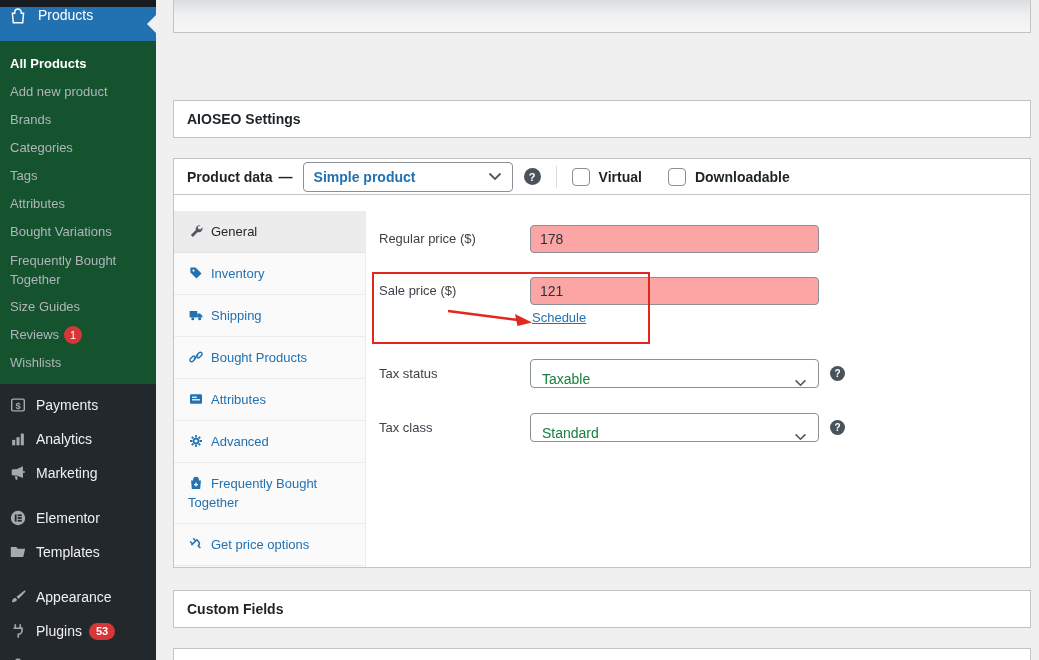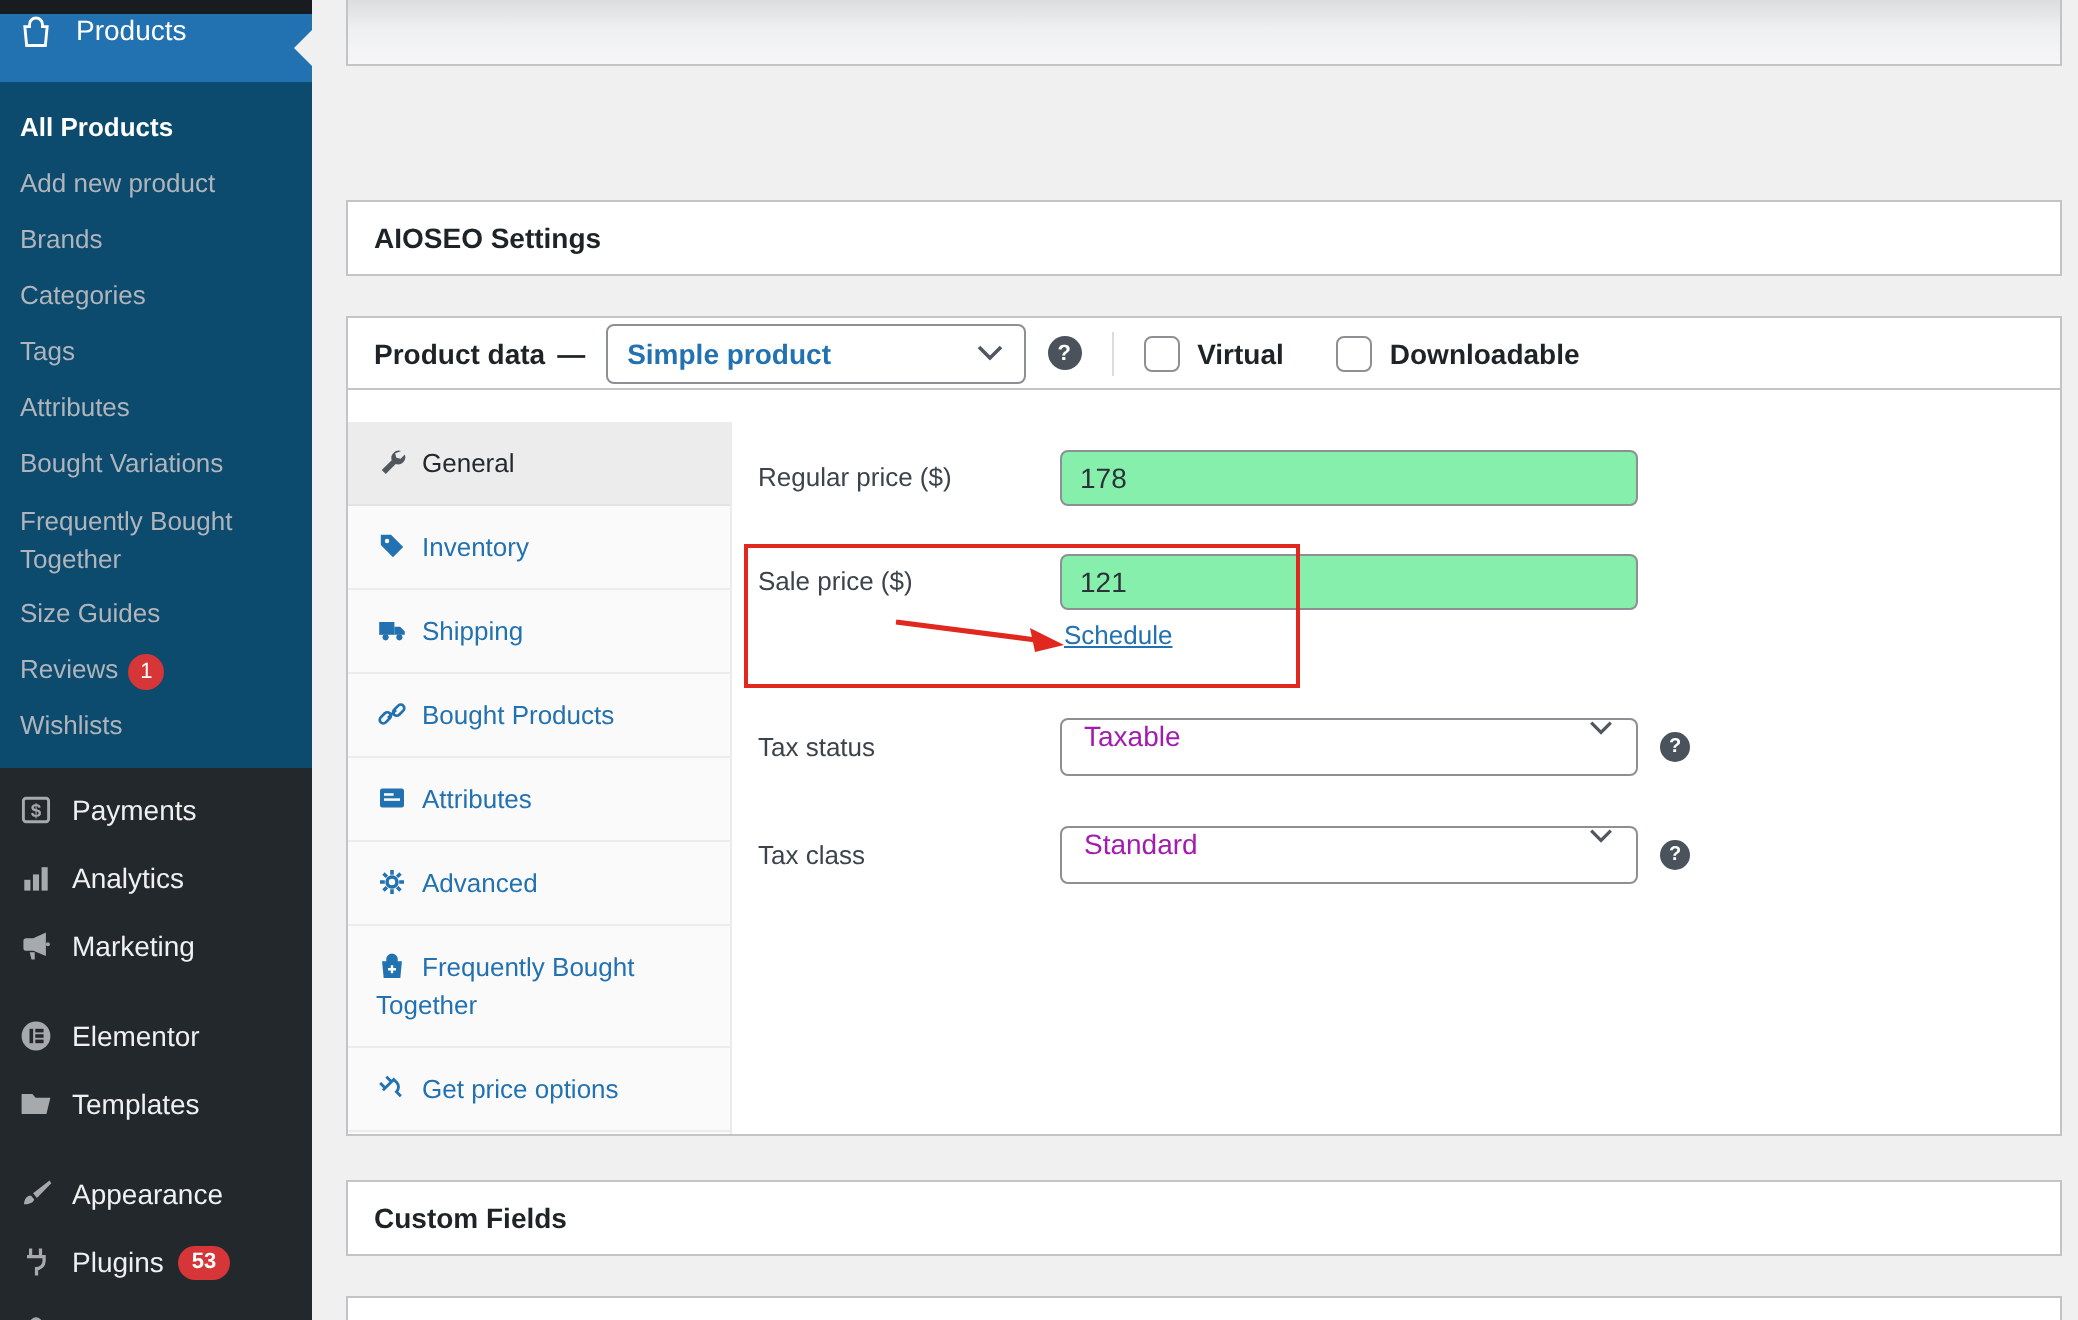--- a/index.html
+++ b/index.html
@@ -11,21 +11,21 @@
   ul{margin:0;padding:0;list-style:none}
 
   
   #sidebar{position:absolute;left:0;top:0;width:156px;height:660px;background:#23282d;z-index:5}
   .adminbar{height:7px;background:#181c21}
   .products-item{position:relative;height:34px;background:#2271b1;color:#fff;
     display:flex;align-items:flex-start;font-size:14px;cursor:pointer}
   .products-item .icn{margin:0 11px 0 9px;display:flex}
   .notch{position:absolute;right:0;top:50%;margin-top:-9px;width:0;height:0;
     border-top:9px solid transparent;border-bottom:9px solid transparent;border-right:9px solid #f0f0f1}
-  .submenu{background:#0c4a6e;padding:9px 0 7px}
+  .submenu{background:#14532d;padding:9px 0 7px}
   .submenu li{padding:0 26px 0 10px;line-height:28px;color:#b0b5bb;cursor:pointer}
   .submenu li.current{color:#fff;font-weight:700}
   .submenu li.wrap{line-height:19px;padding-top:5px;padding-bottom:4px}
   .badge-circle{display:inline-block;background:#d63638;color:#fff;border-radius:50%;
     width:18px;height:18px;line-height:18px;text-align:center;font-size:11px;margin-left:5px;font-weight:400}
   .mmenu{padding-top:4px}
   .menu-item{height:34px;display:flex;align-items:center;color:#f0f0f1;font-size:14px;cursor:pointer}
   .menu-item .icn{width:20px;margin:0 8px;display:flex;justify-content:center;color:#a7aaad}
   .menu-gap{height:11px}
   .badge-pill{background:#d63638;color:#fff;border-radius:9px;padding:1px 7px;font-size:11px;
@@ -62,24 +62,24 @@
     border-right:1px solid #ebebeb;box-sizing:border-box}
   .pd-tabs li{padding:11px 6px 11px 14px;border-bottom:1px solid #ececec;color:#2271b1;
     line-height:19px;cursor:pointer;font-size:13px}
   .pd-tabs li.active{background:#ececec;color:#23282d;border-bottom-color:#e3e3e3}
   .ticon{display:inline-block;width:16px;height:16px;vertical-align:-3px;margin-right:7px;color:#2271b1}
   .pd-tabs li.active .ticon{color:#50575e}
 
   .pd-fields{position:absolute;left:193px;top:0;right:0;bottom:0}
   .f-label{position:absolute;left:12px;color:#3c434a;line-height:16px}
   .price-input{position:absolute;left:163px;width:289px;height:28px;border:1px solid #8c8f94;
-    border-radius:4px;box-sizing:border-box;padding:0 9px;font:14px "Liberation Sans",sans-serif;color:#2c3338;background:#86efac}
+    border-radius:4px;box-sizing:border-box;padding:0 9px;font:14px "Liberation Sans",sans-serif;color:#2c3338;background:#fca5a5}
   .sel{position:absolute;left:163px;width:289px;height:29px;border:1px solid #8c8f94;border-radius:4px;
-    background:#fff;display:flex;align-items:flex-start;justify-content:space-between;padding:0 11px;
-    box-sizing:border-box;font-size:14px;color:#a21caf;cursor:pointer}
+    background:#fff;display:flex;align-items:flex-end;justify-content:space-between;padding:0 11px;
+    box-sizing:border-box;font-size:14px;color:#15803d;cursor:pointer}
   .sel-help{position:absolute;left:463px;width:15px;height:15px;border-radius:50%;background:#4a535b;
     color:#fff;font-size:10px;font-weight:700;display:flex;align-items:center;justify-content:center;cursor:pointer}
   #schedule-link{position:absolute;left:165px;top:99px;color:#2271b1;text-decoration:underline;cursor:pointer}
 
   
   #annot-box{position:absolute;left:372px;top:272px;width:274px;height:68px;
     border:2px solid #e0281e;z-index:20;pointer-events:none}
   #annot-arrow{position:absolute;left:442px;top:301px;z-index:21;pointer-events:none}
 </style>
 </head>

